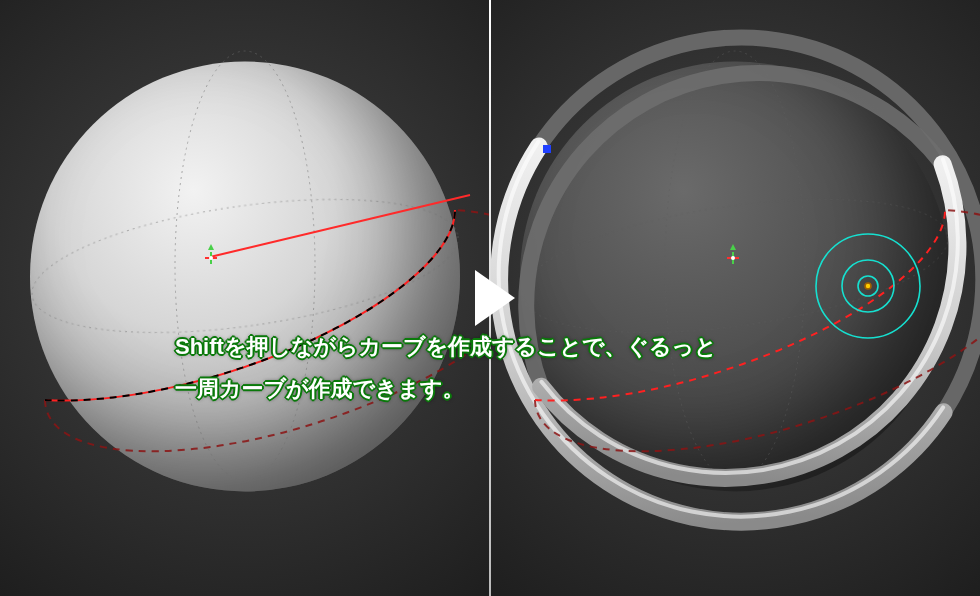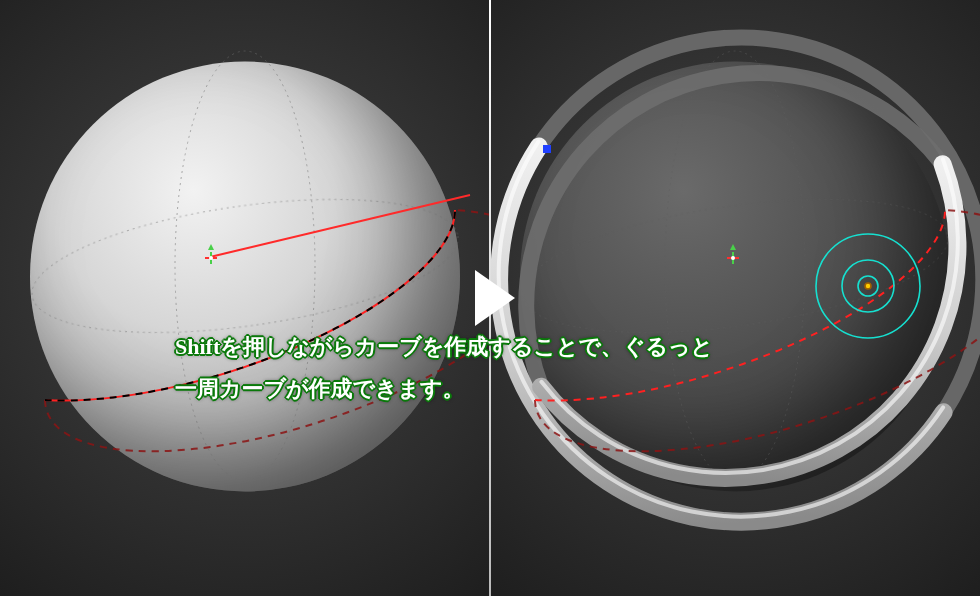--- a/index.html
+++ b/index.html
@@ -8,21 +8,20 @@
     width: 980px;
     height: 596px;
     overflow: hidden;
     background: #2a2a2a;
     font-family: "Hiragino Sans", "Meiryo", sans-serif;
   }
   .stage {
     position: relative;
     width: 980px;
     height: 434px;
-    font-family: Liberation Serif, serif;
   }
   .panel {
     position: absolute;
     top: 0;
     width: 490px;
     height: 596px;
     overflow: hidden;
   }
   .left  { left: 0;  border-right: 1px solid #dcdcdc; box-sizing: border-box;}
   .right { left: 490px; }

